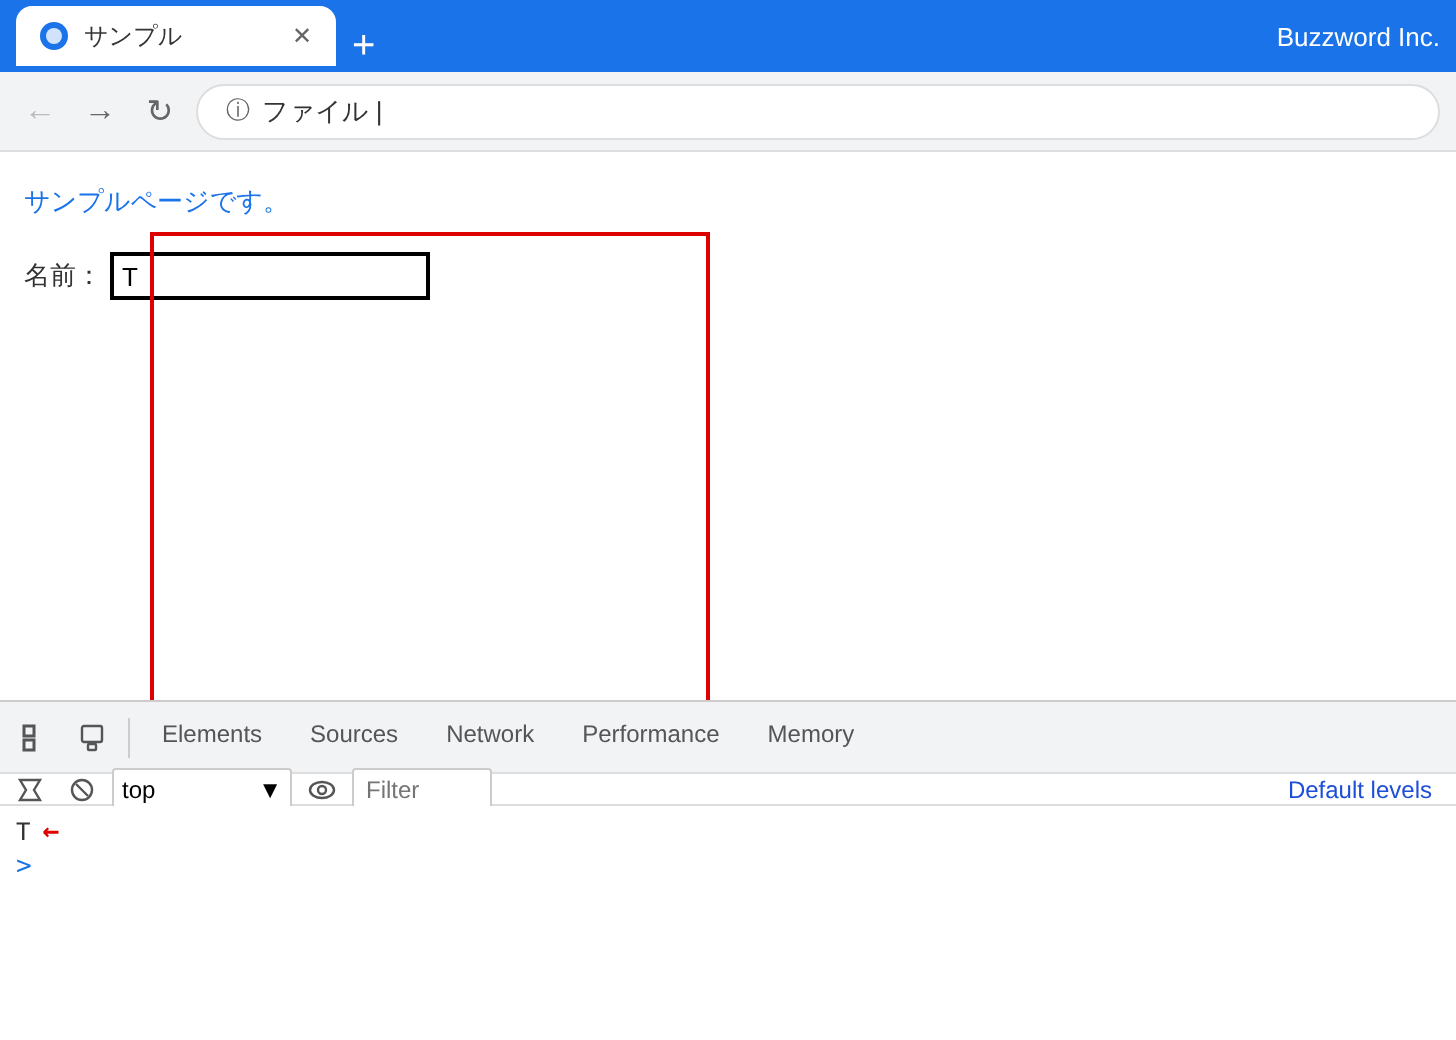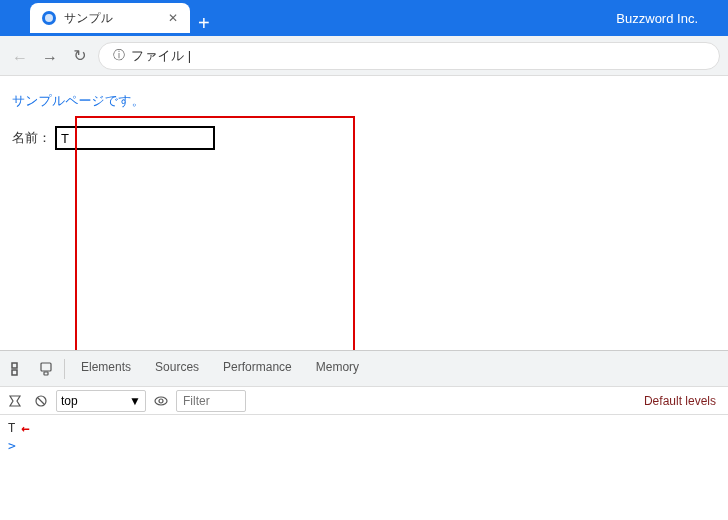--- a/index.html
+++ b/index.html
@@ -5,21 +5,21 @@
     * { margin: 0; padding: 0; box-sizing: border-box; }
     body { font-family: 'Segoe UI', Arial, sans-serif; font-size: 13px; background: #fff; width: 728px; height: 520px; overflow: hidden; display: flex; flex-direction: column; }
 
     
     .browser-titlebar {
       background: #1a73e8;
       height: 36px;
       display: flex;
       align-items: center;
       justify-content: space-between;
-      padding: 0 30px;
+      padding: 0 8px;
       flex-shrink: 0;
     }
     .tab-bar {
       display: flex;
       align-items: flex-end;
       flex: 1;
     }
     .tab {
       background: #fff;
       border-radius: 8px 8px 0 0;
@@ -176,21 +176,21 @@
     }
     .devtools-tab.active {
       color: #1a73e8;
       border-bottom: 3px solid #1a73e8;
     }
     .devtools-toolbar {
       display: flex;
       align-items: center;
       background: #fff;
       border-bottom: 1px solid #ddd;
-      height: 28px;
+      height: 16px;
       padding: 0 4px;
       gap: 4px;
       flex-shrink: 0;
     }
     .toolbar-icon {
       width: 22px; height: 22px;
       display: flex; align-items: center; justify-content: center;
       font-size: 12px;
       color: #555;
       cursor: pointer;
@@ -216,21 +216,21 @@
       padding: 1px 6px;
       font-size: 12px;
       height: 22px;
       background: #fff;
       width: 70px;
       outline: none;
     }
     .toolbar-right {
       margin-left: auto;
       font-size: 12px;
-      color: #7f1d1d;
+      color: #1d4ed8;
       white-space: nowrap;
       padding-right: 8px;
     }
     .devtools-console-output {
       flex: 1;
       background: #fff;
       padding: 4px 8px;
       font-size: 12px;
       font-family: monospace;
       overflow-y: auto;
@@ -315,20 +315,23 @@
       </svg>
     </button>
     <div class="devtools-separator"></div>
     <div class="devtools-tab">
       <span>Elements</span>
     </div>
     <div class="devtools-tab">
       <span>Sources</span>
     </div>
     <div class="devtools-tab">
+      <span>Network</span>
+    </div>
+    <div class="devtools-tab">
       <span>Performance</span>
     </div>
     <div class="devtools-tab">
       <span>Memory</span>
     </div>
   </div>
 
   <div class="devtools-toolbar">
     <button class="toolbar-icon">
       <svg width="14" height="14" viewBox="0 0 14 14" fill="none">

